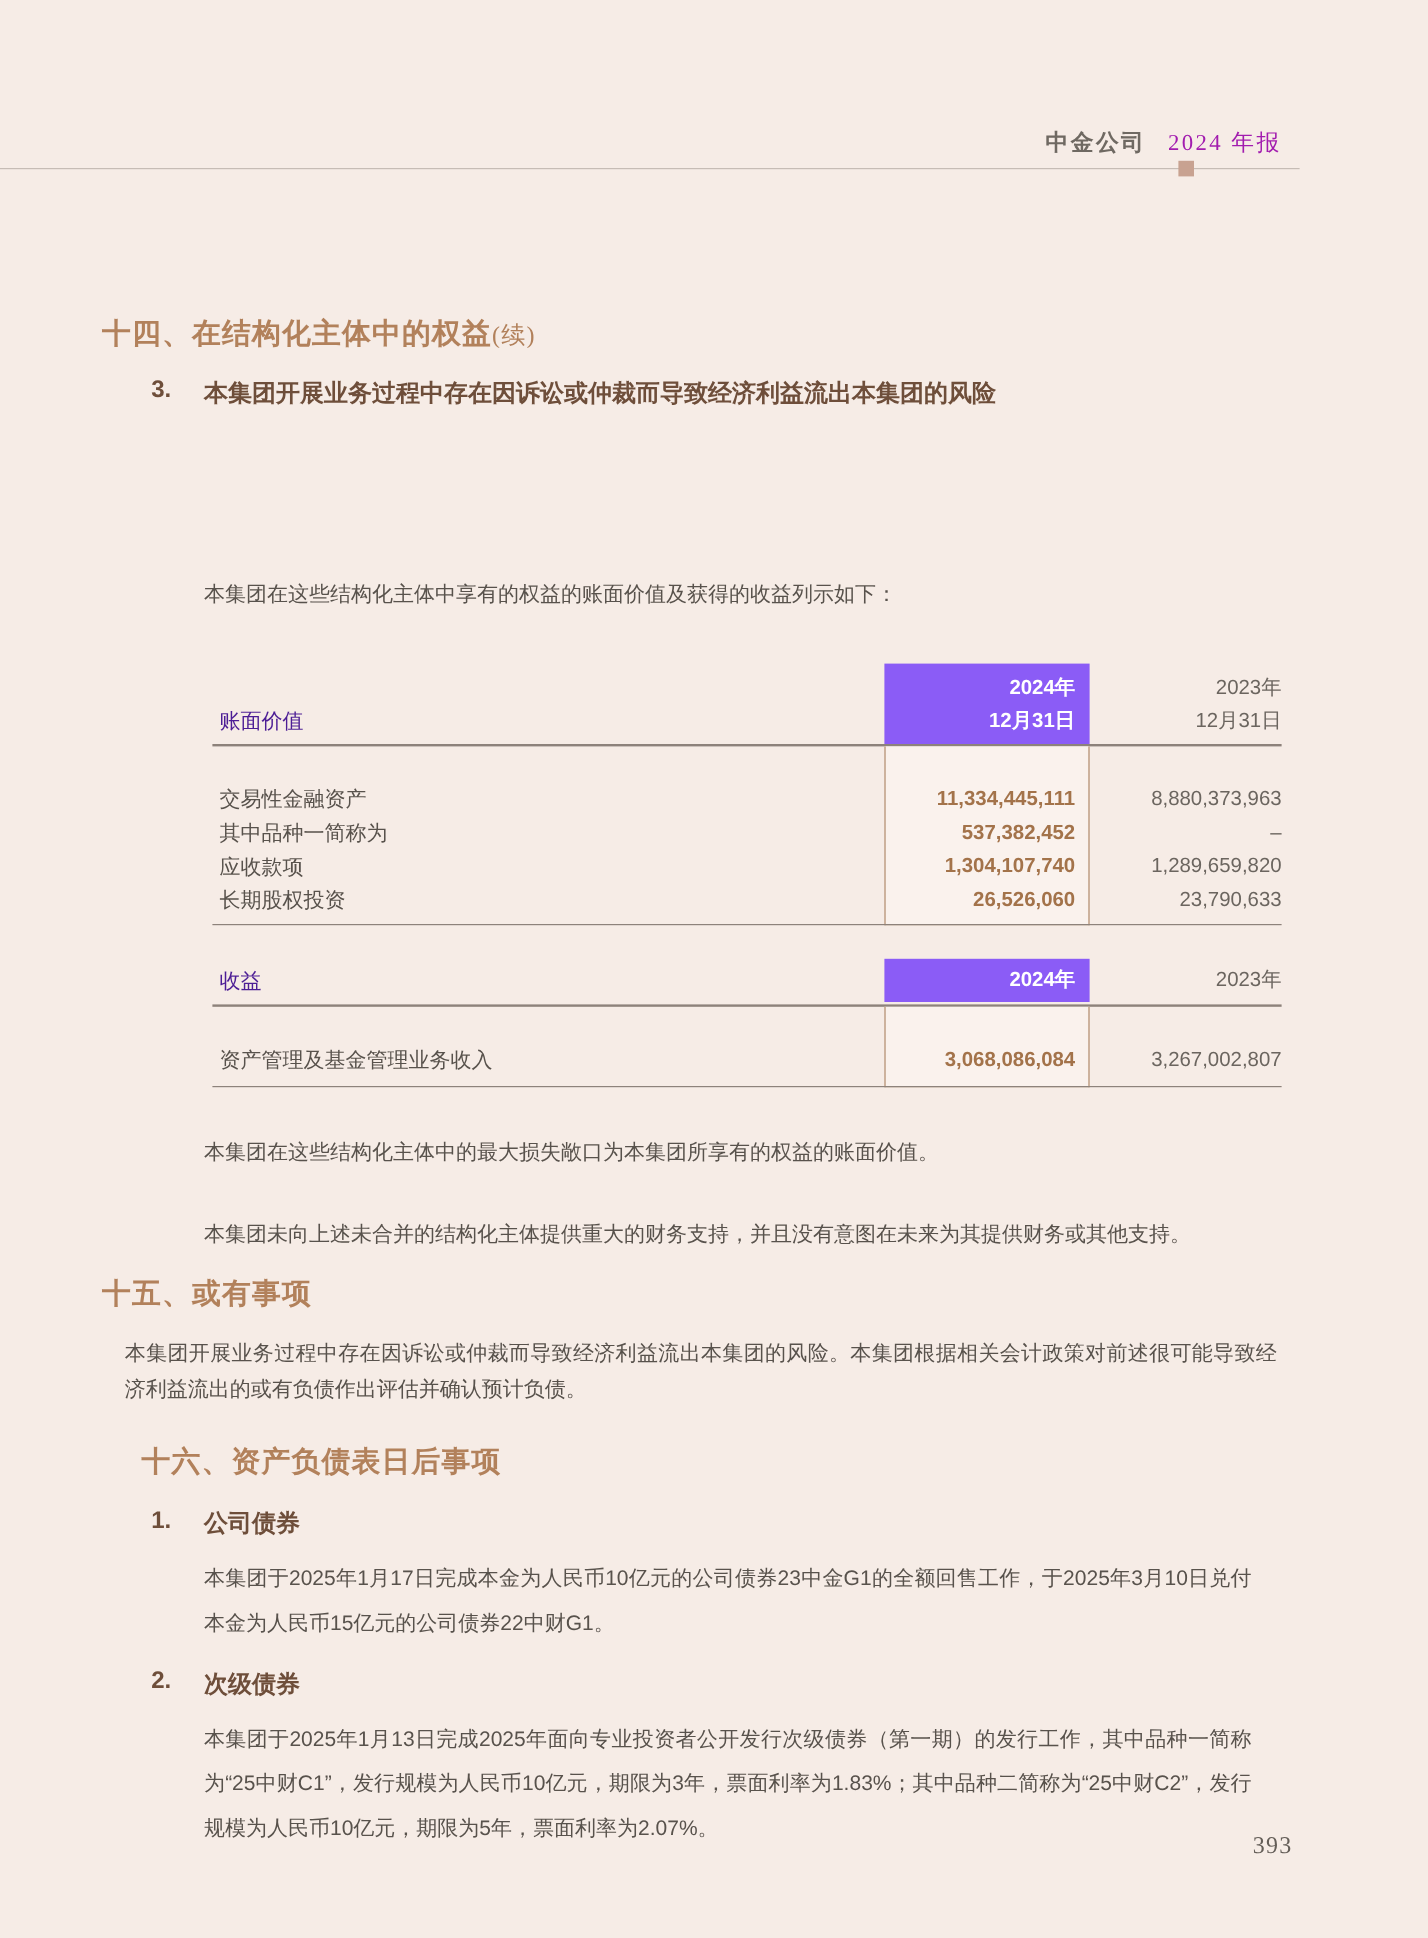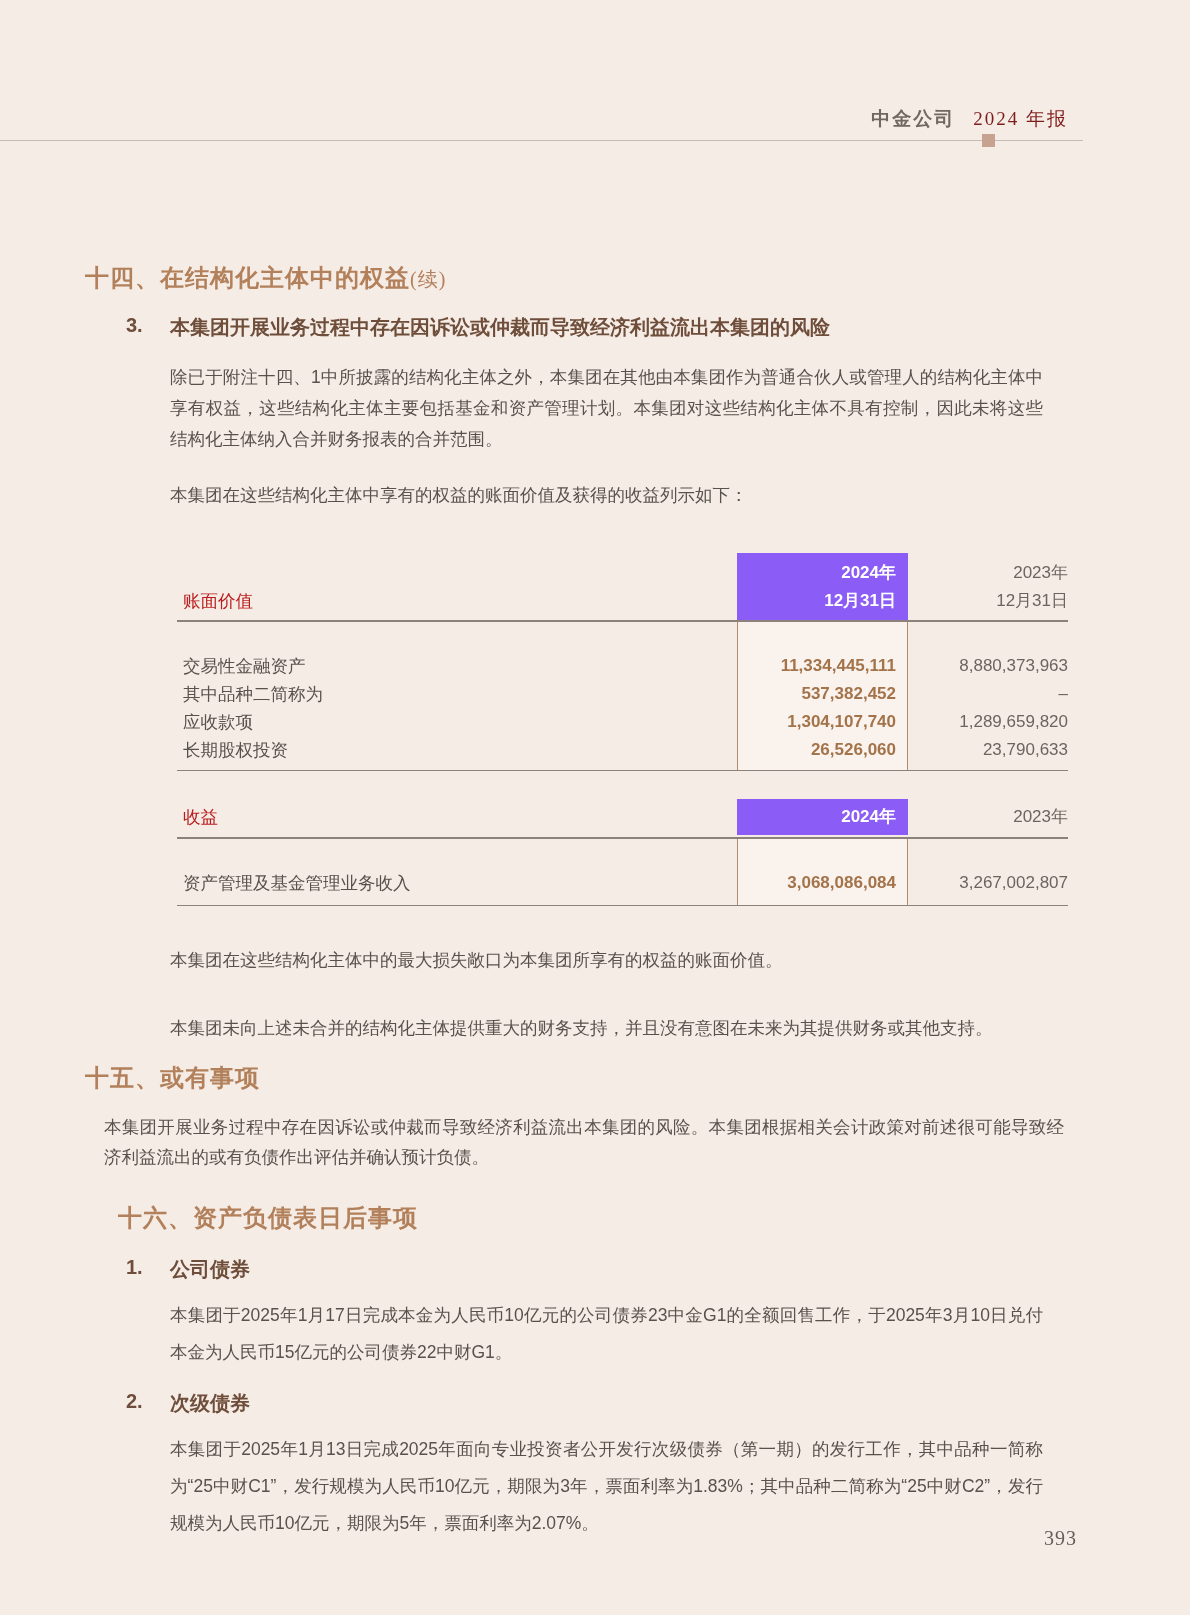--- a/index.html
+++ b/index.html
@@ -2,21 +2,21 @@
 <html lang="zh"><head>
 <meta charset="utf-8">
 <style>
   html,body{margin:0;padding:0;}
   body{background:#e9e0da;font-family:"Liberation Sans",sans-serif;}
   .page{position:relative;width:1190px;height:1615px;margin:0 auto;background:#f6ece6;overflow:hidden;}
 
   
   .hdr-text{position:absolute;top:106px;right:122px;font-family:"Liberation Serif",serif;font-size:19px;letter-spacing:2px;white-space:nowrap;}
   .hdr-company{color:#6f6962;font-weight:bold;}
-  .hdr-year{color:#7f1d1d;margin-left:18px;}
+  .hdr-year{color:#a21caf;margin-left:18px;}
   .hdr-rule{position:absolute;top:140px;left:0;width:1083px;height:1px;background:#c6bcb5;}
   .hdr-square{position:absolute;top:134px;left:982px;width:13px;height:13px;background:#c8a291;}
 
   
   .sec-title{position:absolute;left:85px;color:#b2815b;font-size:24px;font-weight:bold;letter-spacing:1px;white-space:nowrap;}
   .sec-title .cont{font-family:"Liberation Serif",serif;font-weight:normal;font-size:20px;}
   .subhead{position:absolute;color:#6e4e3a;font-size:20px;font-weight:bold;white-space:nowrap;}
   .subhead .num{position:absolute;left:126px;}
   .subhead .txt{position:absolute;left:170px;}
 
@@ -25,21 +25,21 @@
   .para-wide{left:170px;width:873px;line-height:31px;}
   .para-mid{left:104px;width:960px;line-height:30px;}
   .para-loose{left:170px;width:873px;line-height:37px;}
 
   
   .tbl{position:absolute;left:177px;width:891px;}
   .tbl-rule{position:absolute;left:0;width:100%;height:1.5px;background:#8d827b;}
   .hl-box{position:absolute;left:560px;width:171px;background:#8b5cf6;color:#ffffff;font-weight:bold;text-align:right;box-sizing:border-box;padding-right:12px;font-size:17px;}
   .hl-col{position:absolute;left:560px;width:171px;background:#faf2ed;border-left:1px solid #b08a6b;border-right:1px solid #b08a6b;border-bottom:1px solid #b08a6b;box-sizing:border-box;}
   .col23-head{position:absolute;right:0;text-align:right;color:#6b655f;font-size:17px;}
-  .rowlabel-head{position:absolute;left:6px;color:#b91c1c;font-size:17.5px;}
+  .rowlabel-head{position:absolute;left:6px;color:#4c1d95;font-size:17.5px;}
   .trow{position:absolute;left:0;width:100%;height:28px;line-height:28px;font-size:17px;}
   .trow .lbl{position:absolute;left:6px;color:#58524c;font-size:17.5px;white-space:nowrap;}
   .trow .v24{position:absolute;right:172px;color:#a3734a;font-weight:bold;}
   .trow .v23{position:absolute;right:0;color:#6b655f;}
 
   .pageno{position:absolute;top:1527px;right:113px;font-family:"Liberation Serif",serif;font-size:20px;color:#645e58;letter-spacing:1px;}
 </style>
 </head>
 <body>
 
@@ -53,21 +53,20 @@
 
   <div class="sec-title" style="top:262px;">
     <span>十四、在结构化主体中的权益</span><span class="cont">(续)</span>
   </div>
 
   <div class="subhead" style="top:314px;">
     <span class="num">3.</span>
     <span class="txt">本集团开展业务过程中存在因诉讼或仲裁而导致经济利益流出本集团的风险</span>
   </div>
 
-  <div class="para para-wide" style="top:362px;">除已于附注十四、1中所披露的结构化主体之外，本集团在其他由本集团作为普通合伙人或管理人的结构化主体中享有权益，这些结构化主体主要包括基金和资产管理计划。本集团对这些结构化主体不具有控制，因此未将这些结构化主体纳入合并财务报表的合并范围。</div>
   <div class="para para-wide" style="top:480px;">本集团在这些结构化主体中享有的权益的账面价值及获得的收益列示如下：</div>
 
   <div class="tbl" style="top:553px;height:218px;">
     <div class="hl-box" style="top:0;height:67px;padding-top:6px;line-height:28px;">
       <div>2024年</div>
       <div>12月31日</div>
     </div>
     <div class="col23-head" style="top:6px;line-height:28px;">
       <div>2023年</div>
       <div>12月31日</div>
@@ -75,21 +74,21 @@
     <div class="rowlabel-head" style="top:34px;line-height:28px;">账面价值</div>
     <div class="tbl-rule" style="top:67px;"></div>
     <div class="hl-col" style="top:68.5px;height:149.5px;"></div>
 
     <div class="trow" style="top:99px;">
       <span class="lbl">交易性金融资产</span>
       <span class="v24">11,334,445,111</span>
       <span class="v23">8,880,373,963</span>
     </div>
     <div class="trow" style="top:127px;">
-      <span class="lbl">其中品种二简称为</span>
+      <span class="lbl">其中品种一简称为</span>
       <span class="v24">537,382,452</span>
       <span class="v23">–</span>
     </div>
     <div class="trow" style="top:155px;">
       <span class="lbl">应收款项</span>
       <span class="v24">1,304,107,740</span>
       <span class="v23">1,289,659,820</span>
     </div>
     <div class="trow" style="top:183px;">
       <span class="lbl">长期股权投资</span>

